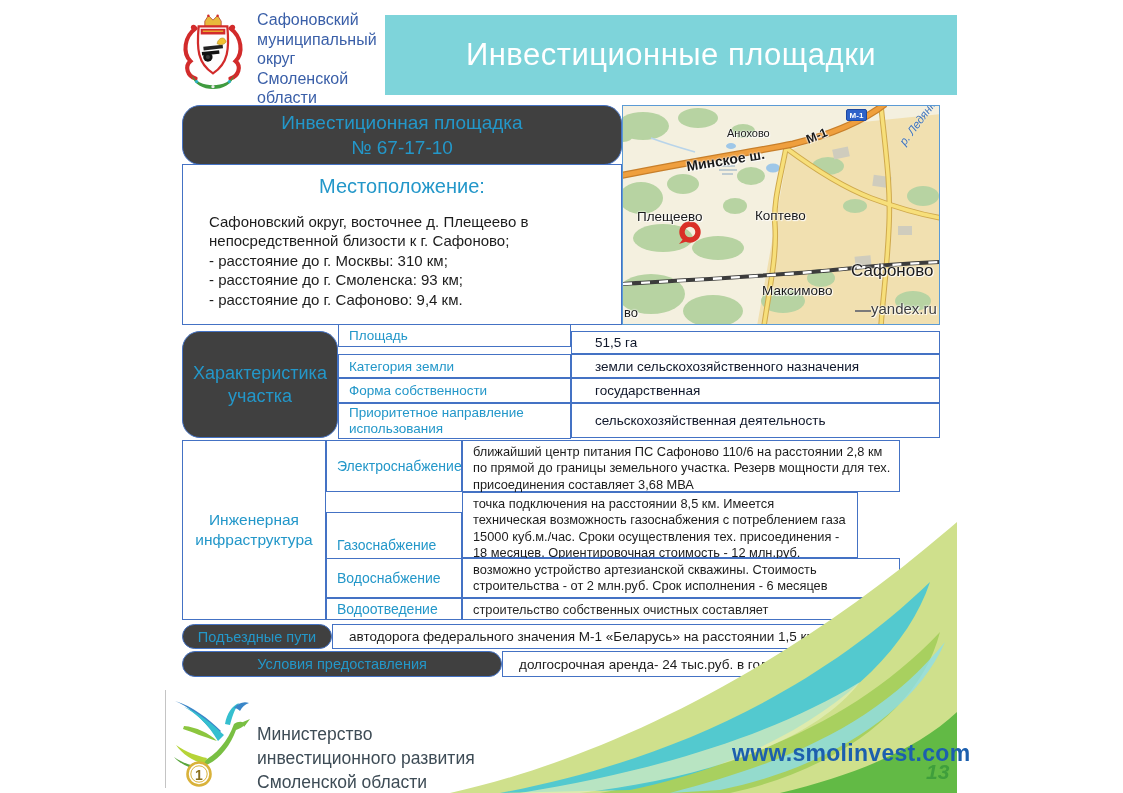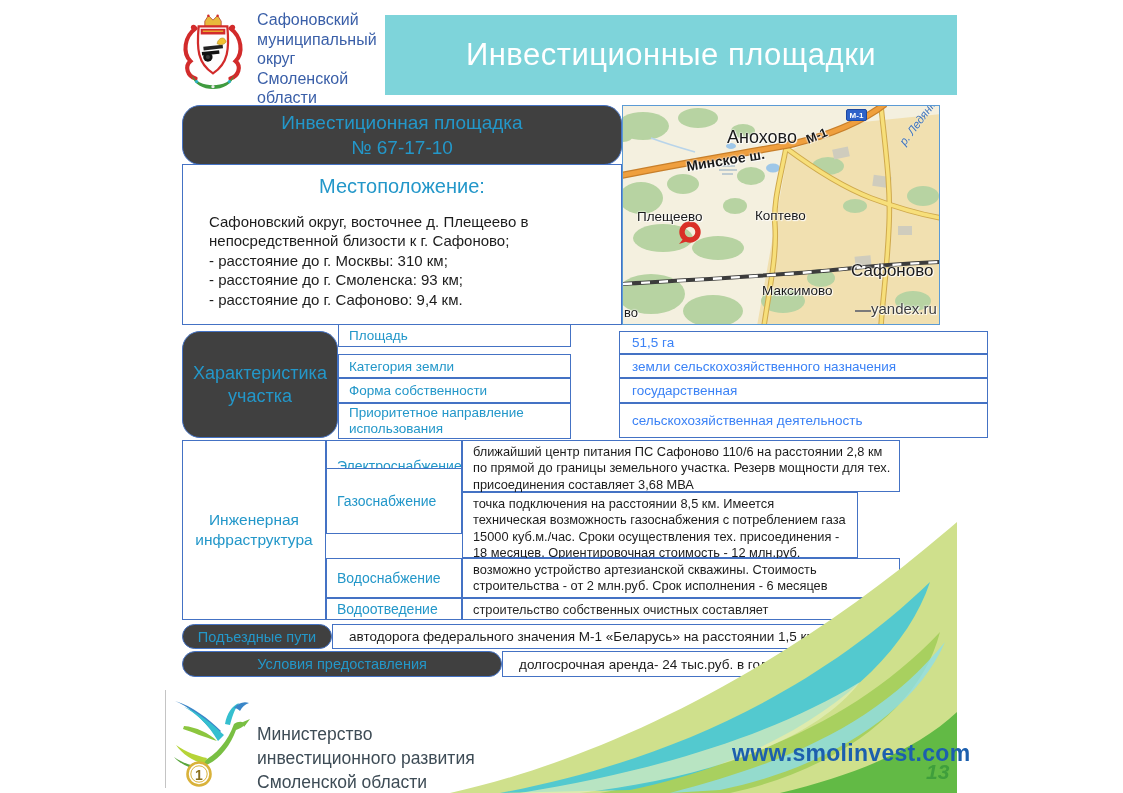--- a/index.html
+++ b/index.html
@@ -23,39 +23,39 @@
 
   
   #site-header  { left:182px; top:105px; width:440px; height:60px; font-size:19px; line-height:25px; }
   #loc-cell     { left:182px; top:163.5px; width:440px; height:161.5px; }
   #loc-head     { width:100%; text-align:center; margin-top:10px; font-size:20px; }
   #loc-text     { margin:14px 12px 0 26px; font-size:15px; line-height:19.5px; color:#1c1c1c; }
 
   
   #map { left:622px; top:105px; width:318px; height:220px; border:1.5px solid #5b9bd5; background:#f4f0df; overflow:hidden; }
   .mlabel { position:absolute; color:#1a1a1a; text-shadow:0 0 2px #fff,0 0 2px #fff,1px 1px 1px #fff; white-space:nowrap; }
-  #lbl-anokhovo   { left:104px; top:21px;  font-size:18px; }
+  #lbl-anokhovo   { left:104px; top:21px;  font-size:11px; }
   #lbl-minskoe    { left:63px;  top:46px;  font-size:14px; font-weight:bold; transform:rotate(-9deg); }
   #lbl-m1road     { left:183px; top:23px;  font-size:12.5px; font-weight:bold; transform:rotate(-22deg); }
   #m1-badge  { position:absolute; left:223px; top:3px; width:21px; height:12px; background:#2f63c9; border:1px solid #1d47a0;
                border-radius:2px; color:#fff; font-size:8px; font-weight:bold; display:flex; align-items:center; justify-content:center; }
   #lbl-ledyanka   { left:274px; top:34px;  font-size:11.5px; font-style:italic; color:#3f74bf; transform:rotate(-53deg); transform-origin:left top; text-shadow:0 0 2px #f4f0df; }
   #lbl-pleshcheevo{ left:14px;  top:103px; font-size:13.5px; }
   #lbl-koptevo    { left:132px; top:102px; font-size:13.5px; }
   #lbl-maksimovo  { left:139px; top:177px; font-size:13.5px; }
   #lbl-safonovo   { left:228px; top:155px; font-size:17px;text-align:right; }
   #lbl-partial    { left:1px;   top:199px; font-size:13px; }
   #map-watermark  { left:248px; top:194px; font-size:15px; color:#3c3c3c; }
   #wm-dash { position:absolute; left:232px; top:204px; width:16px; height:2px; background:#7a7a7a; }
   #map-marker { position:absolute; left:53px; top:115px; }
 
   
   #char-title { left:182px; top:331px; width:156px; height:107px; font-size:18px; line-height:23px; }
   .char-label { padding-left:10px; font-size:13.5px; }
-  .char-value { padding-left:12px; font-size:13.5px; color:#3b82f6;margin-left:48px; }
+  .char-value { padding-left:23px; font-size:13.5px; color:#0f172a; }
 
   
   #infra-title { left:182px; top:440px; width:144px; height:180px; font-size:15.5px; line-height:20px; }
   .infra-label { padding-left:10px; font-size:14px; }
   .infra-value { padding:3px 8px 0 10px; font-size:12.8px; line-height:16.3px; color:#1c1c1c; }
 
   
   .brow-label { font-size:14.5px; }
   .brow-value { padding-left:16px; font-size:13.5px; color:#1c1c1c; }
 
@@ -205,21 +205,21 @@
   <div class="cell vcenter char-value" style="left:571px;top:403px;width:369px;height:35px;">сельскохозяйственная деятельность</div>
 </div>
 
 <div>
   <div class="cell center cyan preline" id="infra-title">Инженерная
 инфраструктура</div>
 
   <div class="cell vcenter infra-label cyan" style="left:326px;top:440px;width:136px;height:52px;">Электроснабжение</div>
   <div class="cell infra-value" style="left:462px;top:440px;width:438px;height:52px;">ближайший центр питания ПС Сафоново 110/6 на расстоянии 2,8 км по прямой до границы земельного участка. Резерв мощности для тех. присоединения составляет 3,68 МВА</div>
 
-  <div class="cell vcenter infra-label cyan" style="left:326px;top:468px;width:136px;height:66px;">Газоснабжение</div>
+  <div class="cell vcenter infra-label cyan" style="left:326px;top:512px;width:136px;height:66px;">Газоснабжение</div>
   <div class="cell infra-value" style="left:462px;top:492px;width:396px;height:66px;">точка подключения на расстоянии 8,5 км. Имеется техническая возможность газоснабжения с потреблением газа 15000 куб.м./час. Сроки осуществления тех. присоединения - 18 месяцев. Ориентировочная стоимость - 12 млн.руб.</div>
 
   <div class="cell vcenter infra-label cyan" style="left:326px;top:558px;width:136px;height:40px;">Водоснабжение</div>
   <div class="cell infra-value" style="left:462px;top:558px;width:438px;height:40px;">возможно устройство артезианской скважины. Стоимость строительства - от 2 млн.руб. Срок исполнения - 6 месяцев</div>
 
   <div class="cell vcenter infra-label cyan" style="left:326px;top:598px;width:136px;height:22px;">Водоотведение</div>
   <div class="cell vcenter" style="left:462px;top:598px;width:438px;height:22px;padding-left:10px;font-size:12.8px;">строительство собственных очистных составляет</div>
 </div>
 
 <div class="cell blue center cyan brow-label" style="left:182px;top:624px;width:150px;height:25px;">Подъездные пути</div>

